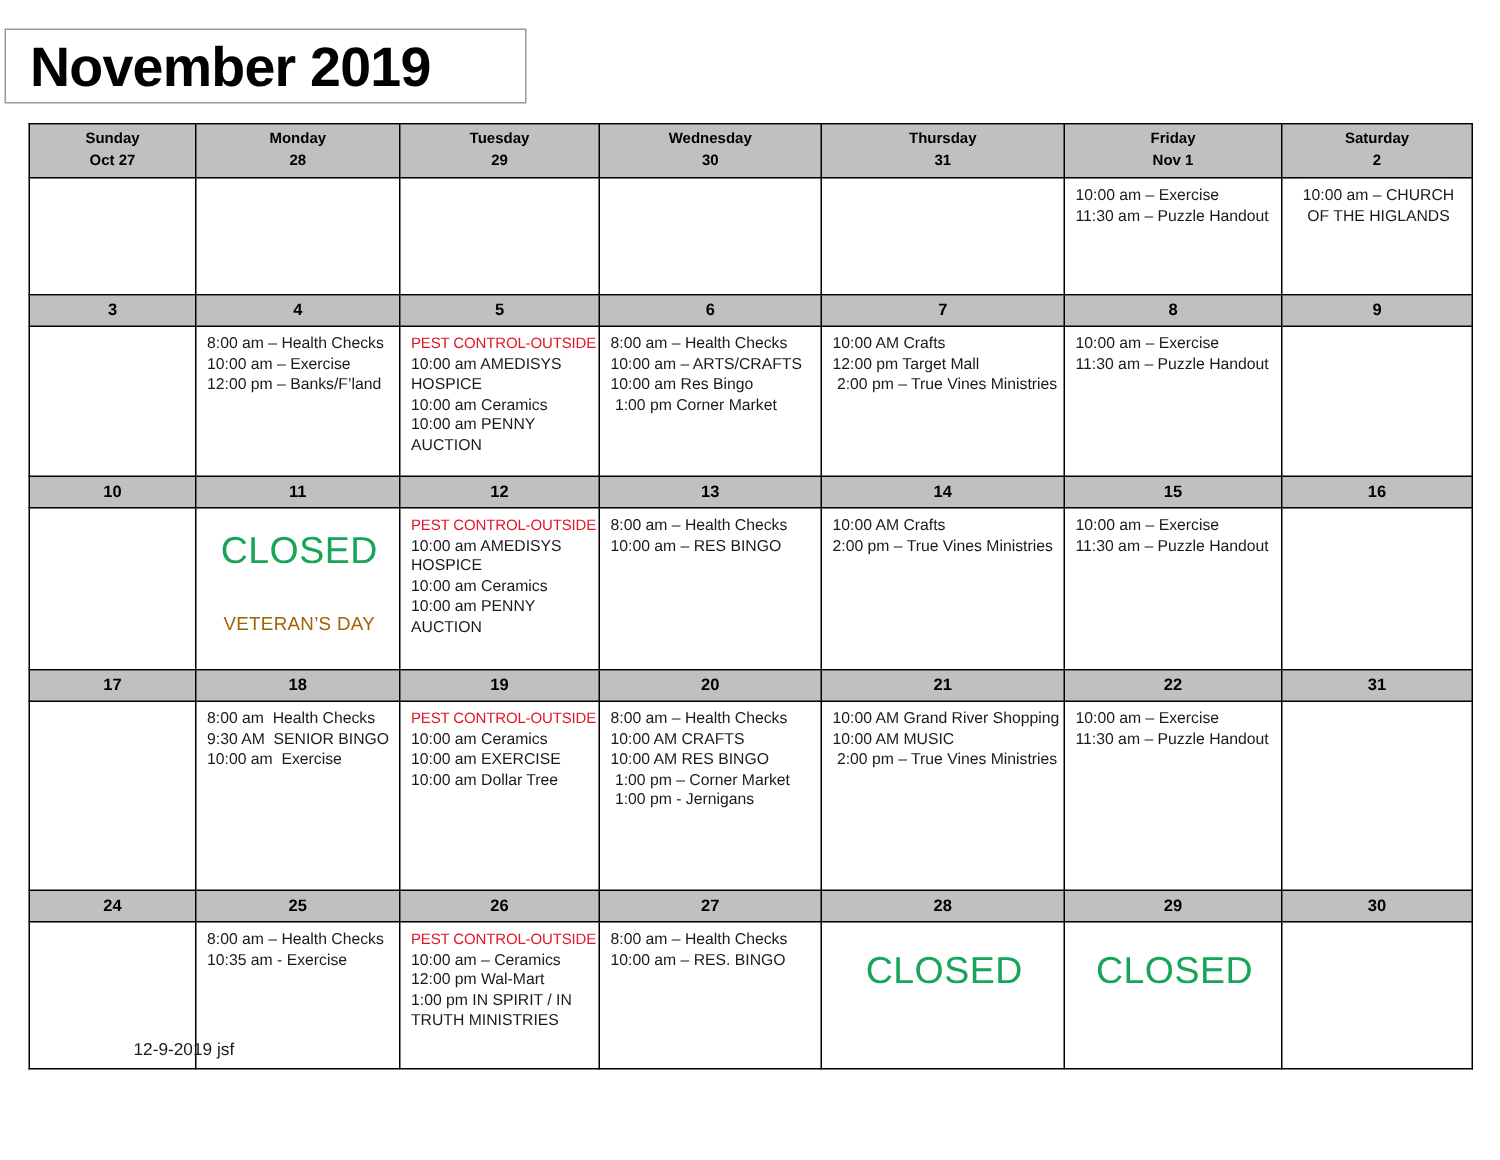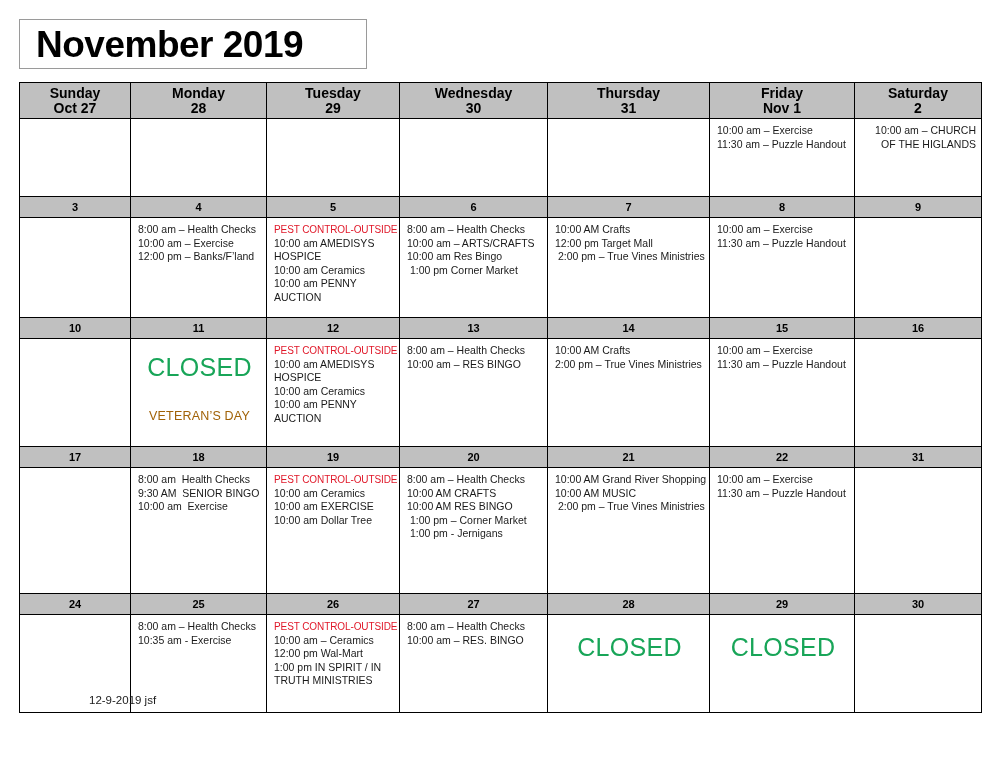--- a/index.html
+++ b/index.html
@@ -17,21 +17,21 @@
   .page {
     position: relative;
     width: 1000px;
     height: 773px;
     box-sizing: border-box;
   }
 
   
   .title-box {
     position: absolute;
-    left: 19px;
+    left: 3px;
     top: 19px;
     width: 348px;
     height: 50px;
     border: 1px solid #9a9a9a;
     background: #ffffff;
     box-sizing: border-box;
     display: flex;
     align-items: center;
   }
   .title-text {
@@ -65,21 +65,21 @@
   .cal th, .cal td {
     border: 1px solid #000000;
     padding: 0;
     vertical-align: top;
   }
 
   
   tr.dow th {
     background: #c0c0c0;
     text-align: center;
-    font-size: 14px;
+    font-size: 10px;
     font-weight: bold;
     line-height: 14.5px;
     padding: 3px 2px 3px 2px;
     height: 24px;
     color: #000000;
   }
   .dow-name { display: block; }
   .dow-date { display: block; }
 
   
@@ -111,21 +111,21 @@
   .ev-line { white-space: pre; display: block; }
   .ev-line.pest {
     color: #e01728;
     font-weight: normal;
     font-size: 10px;
     letter-spacing: -0.1px;
     text-align: center;
   }
 
   
-  td.center-cell { text-align: right; padding-left: 5px; border-radius: 16px; }
+  td.center-cell { text-align: center; padding-left: 5px; border-radius: 16px; }
   td.center-cell .ev-line { white-space: normal; }
 
   
   .closed-wrap {
     text-align: center;
     padding-top: 8px;
   }
   .closed-word {
     display: block;
     color: #18a558;

